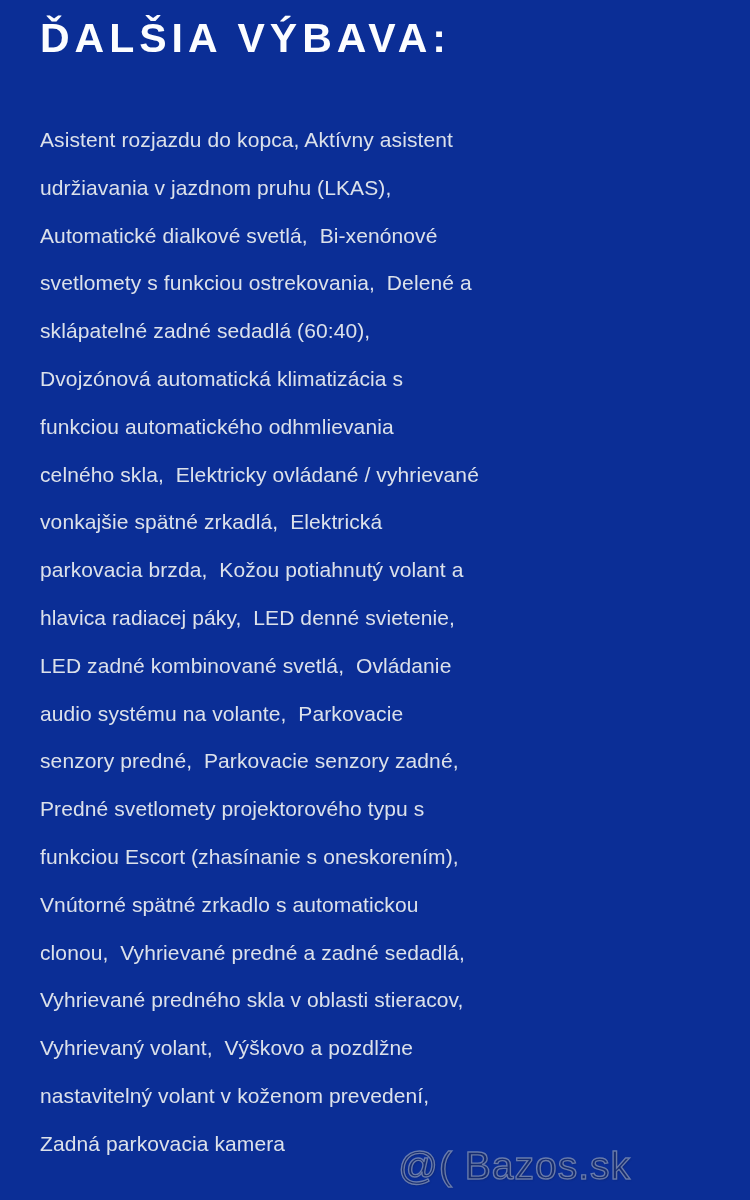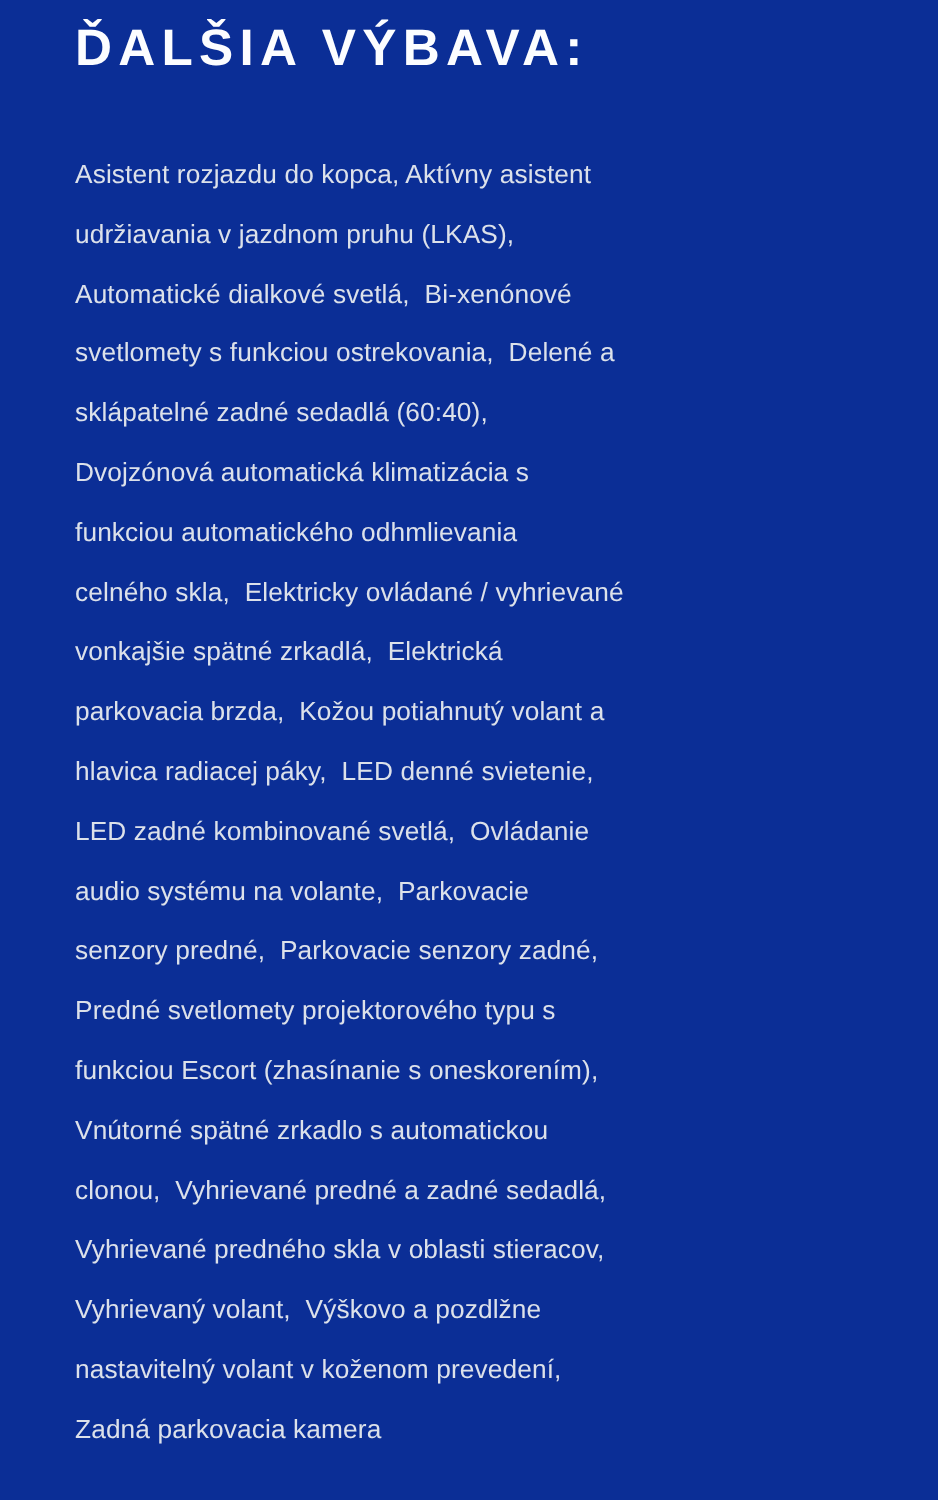--- a/index.html
+++ b/index.html
@@ -6,21 +6,20 @@
   html, body {
     width: 750px; height: 1200px;
     overflow: hidden;
     font-family: "Liberation Sans", sans-serif;
   }
   body { background: var(--bg, #0b2e96); }
   .page {
     position: relative;
     width: 636px; height: 1200px;
     background: var(--bg, #0b2e96);
-    margin-left: 20px;
   }
   .title {
     position: absolute;
     left: 40px; top: 16px;
     font-size: 41px;
     font-weight: 700;
     line-height: 1.1;
     letter-spacing: 5px;
     color: var(--title-color, #fcfdff);
     white-space: pre;
@@ -72,13 +71,14 @@
 senzory predné,  Parkovacie senzory zadné,
 Predné svetlomety projektorového typu s
 funkciou Escort (zhasínanie s oneskorením),
 Vnútorné spätné zrkadlo s automatickou
 clonou,  Vyhrievané predné a zadné sedadlá,
 Vyhrievané predného skla v oblasti stieracov,
 Vyhrievaný volant,  Výškovo a pozdlžne
 nastavitelný volant v koženom prevedení,
 Zadná parkovacia kamera</div>
 
+  <div class="watermark">@( Bazos.sk</div>
 </div>
 
 </body></html>

